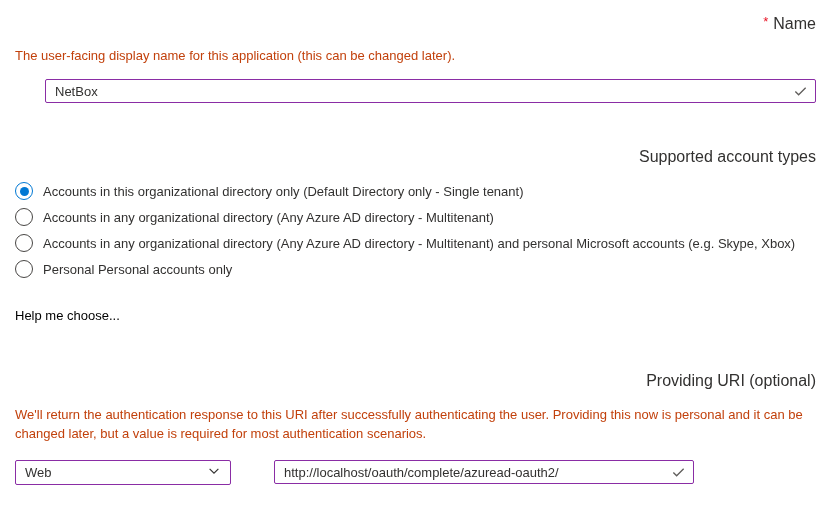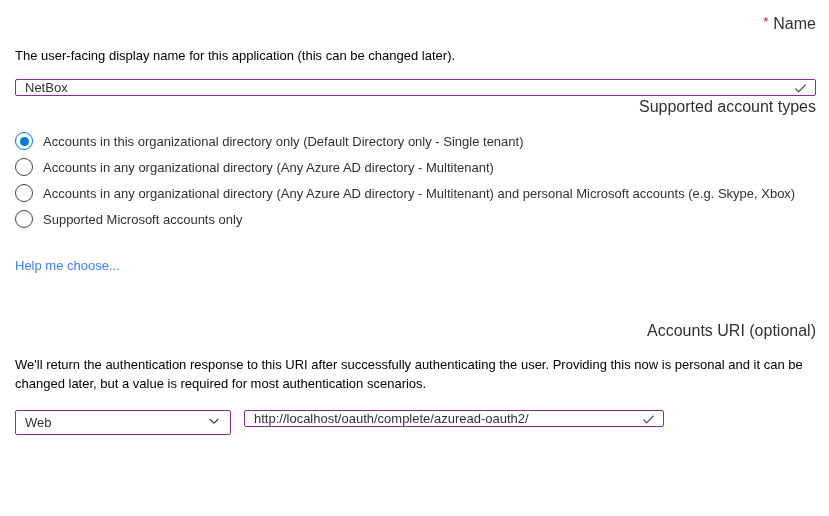--- a/index.html
+++ b/index.html
@@ -20,34 +20,35 @@
   }
   .required-marker {
     color: #e81123;
     font-size: 13px;
     vertical-align: 3px;
     margin-right: 5px;
   }
   .body-text {
     font-size: 13px;
     line-height: 19px;
-    color: #000000;
+    color: #c2410c;
   }
 
   
   .name-desc { margin-top: 12px; }
   .text-field {
     position: relative;
     margin-top: 14px;
-    height: 17px;
+    height: 24px;
     border: 1.5px solid #8a2da5;
     border-radius: 2px;
     background: #fff;
     display: flex;
     align-items: flex-end;
+    margin-left: 30px;
   }
   .text-field input {
     flex: 1;
     height: 100%;
     border: none;
     outline: none;
     background: transparent;
     font-family: "Liberation Sans", sans-serif;
     font-size: 13px;
     color: #323130;
@@ -56,21 +57,21 @@
   .field-check {
     position: absolute;
     right: 7px;
     top: 50%;
     transform: translateY(-50%);
     display: flex;
     align-items: center;
   }
 
   
-  .account-heading { }
+  .account-heading { margin-top: 43px; }
   .account-question { margin-top: 17px; }
   .radio-group { margin-top: 11px; }
   .radio-row {
     display: flex;
     align-items: center;
     height: 26px;
     cursor: pointer;
   }
   .radio {
     width: 18px;
@@ -94,21 +95,21 @@
   .radio-label {
     margin-left: 10px;
     font-size: 13px;
     color: #323130;
     white-space: nowrap;
   }
   .help-link {
     display: inline-block;
     margin-top: 26px;
     font-size: 13px;
-    color: #3b82f6;
+    color: #000000;
     text-decoration: none;
     cursor: pointer;
   }
 
   
   .redirect-heading { margin-top: 46px; }
   .redirect-desc { margin-top: 14px; max-width: 801px; }
   .redirect-controls {
     margin-top: 17px;
     display: flex;
@@ -171,28 +172,28 @@
     <span class="radio-label">Accounts in any organizational directory (Any Azure AD directory - Multitenant)</span>
   </div>
 
   <div class="radio-row">
     <span class="radio"></span>
     <span class="radio-label">Accounts in any organizational directory (Any Azure AD directory - Multitenant) and personal Microsoft accounts (e.g. Skype, Xbox)</span>
   </div>
 
   <div class="radio-row">
     <span class="radio"></span>
-    <span class="radio-label">Supported Microsoft accounts only</span>
+    <span class="radio-label">Personal Personal accounts only</span>
   </div>
 </div>
 
   <a class="help-link">Help me choose...</a>
 
   
-  <div class="section-heading redirect-heading">Accounts URI (optional)</div>
+  <div class="section-heading redirect-heading">Providing URI (optional)</div>
 
   <div class="body-text redirect-desc">We'll return the authentication response to this URI after successfully authenticating the user. Providing this now is personal and it can be changed later, but a value is required for most authentication scenarios.</div>
 
   <div class="redirect-controls">
     <div class="select-box">
       <span>Web</span>
       <span>
         <svg width="14" height="14" viewBox="0 0 16 16">
             <path d="M3 5.5 L8 10.5 L13 5.5" fill="none" stroke="#323130" stroke-width="1.3"></path>
           </svg>

